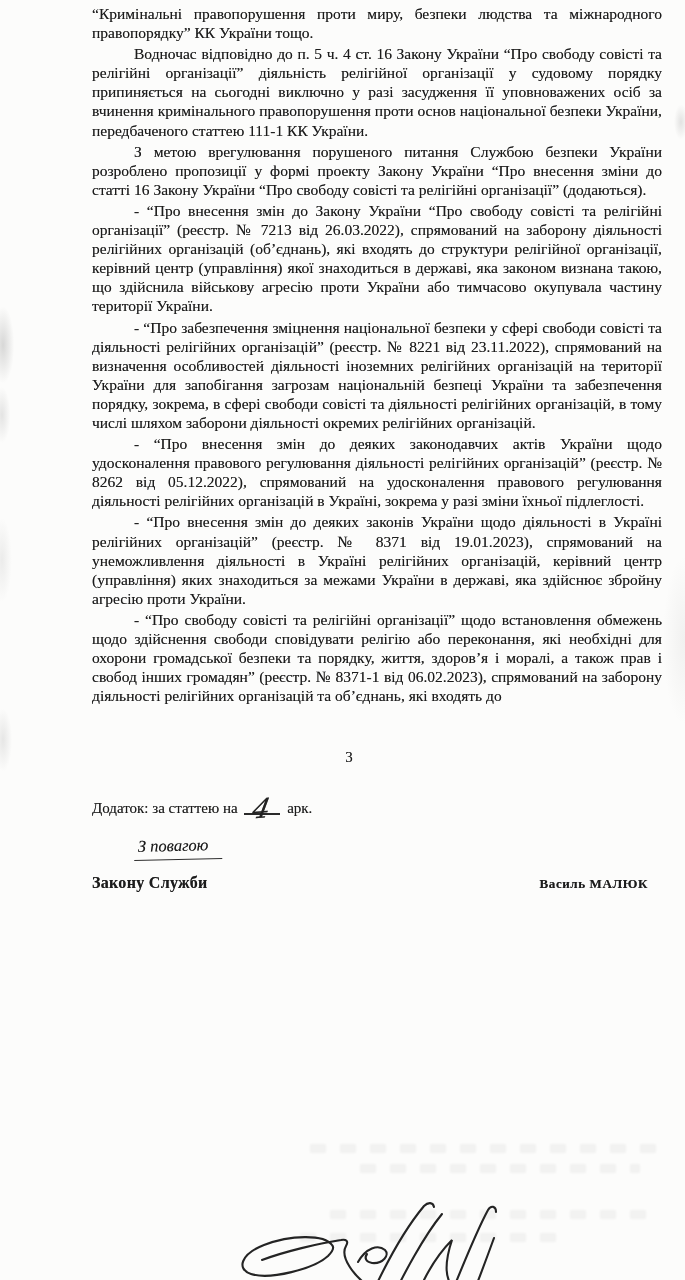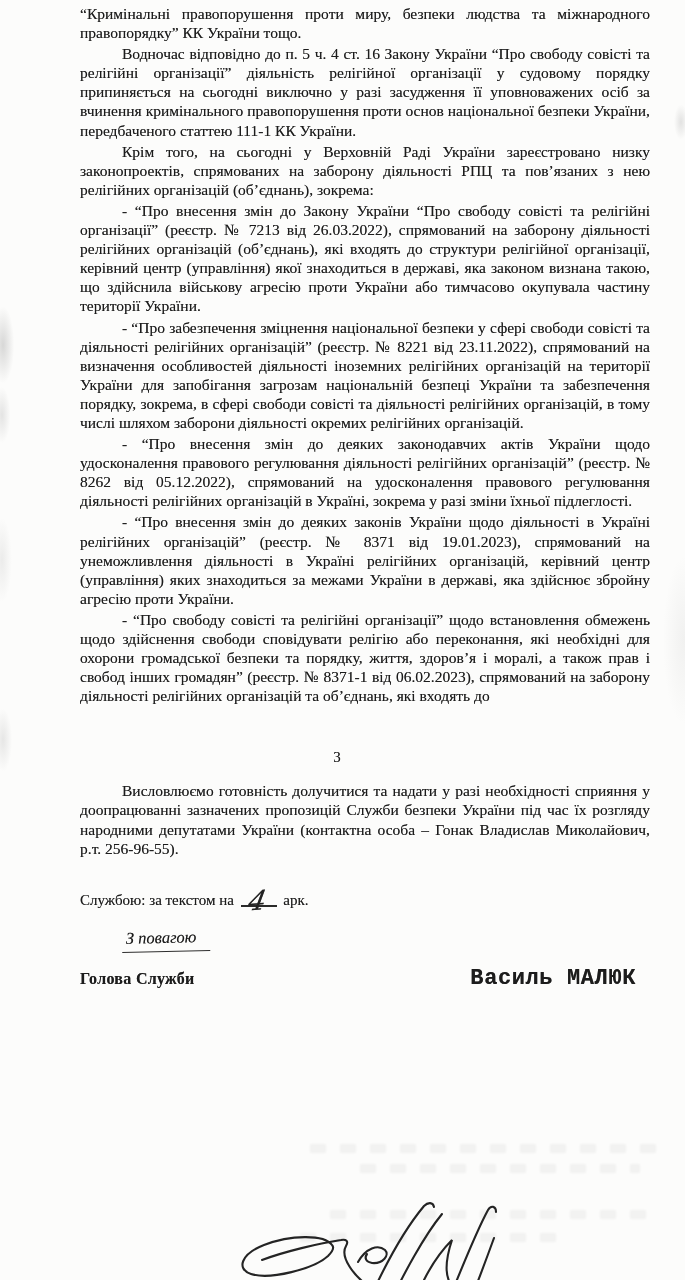--- a/index.html
+++ b/index.html
@@ -14,21 +14,21 @@
       radial-gradient(ellipse 14px 60px at 2px 560px, rgba(140,140,140,0.15), transparent 70%),
       radial-gradient(ellipse 13px 45px at 3px 740px, rgba(130,130,130,0.18), transparent 70%),
       radial-gradient(ellipse 10px 25px at 681px 122px, rgba(150,150,150,0.25), transparent 70%),
       radial-gradient(ellipse 30px 120px at 684px 640px, rgba(160,160,160,0.12), transparent 70%),
       linear-gradient(#fcfcfb, #fcfcfb);
     font-family: "Liberation Serif", "DejaVu Serif", serif;
     color: #1c1c1c;
   }
   .content {
     position: absolute;
-    left: 80px; top: 4px;
+    left: 92px; top: 4px;
     width: 570px;
     text-rendering: optimizeLegibility;
   }
   .content p {
     margin: 0 0 2px 0;
     font-size: 15.5px;
     line-height: 19.1px;
     text-align: justify;
     text-indent: 42px;
     text-shadow: 0 0 0.4px rgba(20,20,20,0.55);
@@ -83,24 +83,23 @@
     padding-right: 14px;
   }
   .position {
     font-weight: bold;
     font-size: 16px;
     letter-spacing: 0.3px;
     text-shadow: 0 0 0.4px rgba(20,20,20,0.6);
   }
   .signer {
     font-weight: bold;
-    font-size: 22px;
+    font-size: 13px;
     letter-spacing: 0.6px;
     text-shadow: 0 0 0.4px rgba(20,20,20,0.6);
-    font-family: Liberation Mono, monospace;
   }
   .signature-svg {
     position: absolute;
     left: 228px;
     top: 1198px;
     width: 272px;
     height: 120px;
     pointer-events: none;
   }
   .ghost {
@@ -116,43 +115,42 @@
   .g4 { left: 300px; top: 1233px; width: 260px; }
 </style>
 </head>
 <body>
 
 <div class="page">
   <div class="content">
 
     <p class="cont">“Кримінальні правопорушення проти миру, безпеки людства та міжнародного правопорядку” КК України тощо.</p>
     <p>Водночас відповідно до п. 5 ч. 4 ст. 16 Закону України “Про свободу совісті та релігійні організації” діяльність релігійної організації у судовому порядку припиняється на сьогодні виключно у разі засудження її уповноважених осіб за вчинення кримінального правопорушення проти основ національної безпеки України, передбаченого статтею 111-1 КК України.</p>
-    <p>Крім того, на сьогодні у Верховній Раді України зареєстровано низку законопроектів, спрямованих на заборону діяльності РПЦ та пов’язаних з нею релігійних організацій (об’єднань), зокрема:</p>
+    <p>З метою врегулювання порушеного питання Службою безпеки України розроблено пропозиції у формі проекту Закону України “Про внесення зміни до статті 16 Закону України “Про свободу совісті та релігійні організації” (додаються).</p>
     <p>- “Про внесення змін до Закону України “Про свободу совісті та релігійні організації” (реєстр. № 7213 від 26.03.2022), спрямований на заборону діяльності релігійних організацій (об’єднань), які входять до структури релігійної організації, керівний центр (управління) якої знаходиться в державі, яка законом визнана такою, що здійснила військову агресію проти України або тимчасово окупувала частину території України.</p>
     <p>- “Про забезпечення зміцнення національної безпеки у сфері свободи совісті та діяльності релігійних організацій” (реєстр. № 8221 від 23.11.2022), спрямований на визначення особливостей діяльності іноземних релігійних організацій на території України для запобігання загрозам національній безпеці України та забезпечення порядку, зокрема, в сфері свободи совісті та діяльності релігійних організацій, в тому числі шляхом заборони діяльності окремих релігійних організацій.</p>
     <p>- “Про внесення змін до деяких законодавчих актів України щодо удосконалення правового регулювання діяльності релігійних організацій” (реєстр. № 8262 від 05.12.2022), спрямований на удосконалення правового регулювання діяльності релігійних організацій в Україні, зокрема у разі зміни їхньої підлеглості.</p>
     <p>- “Про внесення змін до деяких законів України щодо діяльності в Україні релігійних організацій” (реєстр. № 8371 від 19.01.2023), спрямований на унеможливлення діяльності в Україні релігійних організацій, керівний центр (управління) яких знаходиться за межами України в державі, яка здійснює збройну агресію проти України.</p>
     <p>- “Про свободу совісті та релігійні організації” щодо встановлення обмежень щодо здійснення свободи сповідувати релігію або переконання, які необхідні для охорони громадської безпеки та порядку, життя, здоров’я і моралі, а також прав і свобод інших громадян” (реєстр. № 8371-1 від 06.02.2023), спрямований на заборону діяльності релігійних організацій та об’єднань, які входять до</p>
 
     <div class="page-number">3</div>
 
-    <p>Висловлюємо готовність долучитися та надати у разі необхідності сприяння у доопрацюванні зазначених пропозицій Служби безпеки України під час їх розгляду народними депутатами України (контактна особа – Гонак Владислав Миколайович, р.т. 256-96-55).</p>
 
     <div class="attachment">
-      <span>Службою: за текстом на</span>
+      <span>Додаток: за статтею на</span>
       <span class="sheet-line"><span class="handwritten-number">4</span></span>
       <span>арк.</span>
     </div>
 
     <div class="regards-wrap">
       <span class="regards">З повагою</span>
     </div>
 
     <div class="sign-row">
-      <span class="position">Голова Служби</span>
+      <span class="position">Закону Служби</span>
       <span class="signer">Василь МАЛЮК</span>
     </div>
   </div>
 
   <svg class="signature-svg" viewBox="0 0 272 120" fill="none" xmlns="http://www.w3.org/2000/svg" stroke="#242424" stroke-width="2.1" stroke-linecap="round">
     <path d="M104,47 C96,36 62,37 36,47 C13,56 8,71 23,76 C42,82 86,71 100,58 C105,53 106,49 104,47"></path>
     <path d="M34,62 C55,54 92,45 113,42 C118,41 121,43 118,48 C112,58 124,78 146,92"></path>
     <path d="M130,64 C138,50 150,46 157,52 C162,57 155,66 144,65 C138,64 136,60 139,56"></path>
     <path d="M144,96 C156,70 176,32 196,8 C200,4 205,4 206,9"></path>
     <path d="M163,103 C175,77 196,38 214,16"></path>

